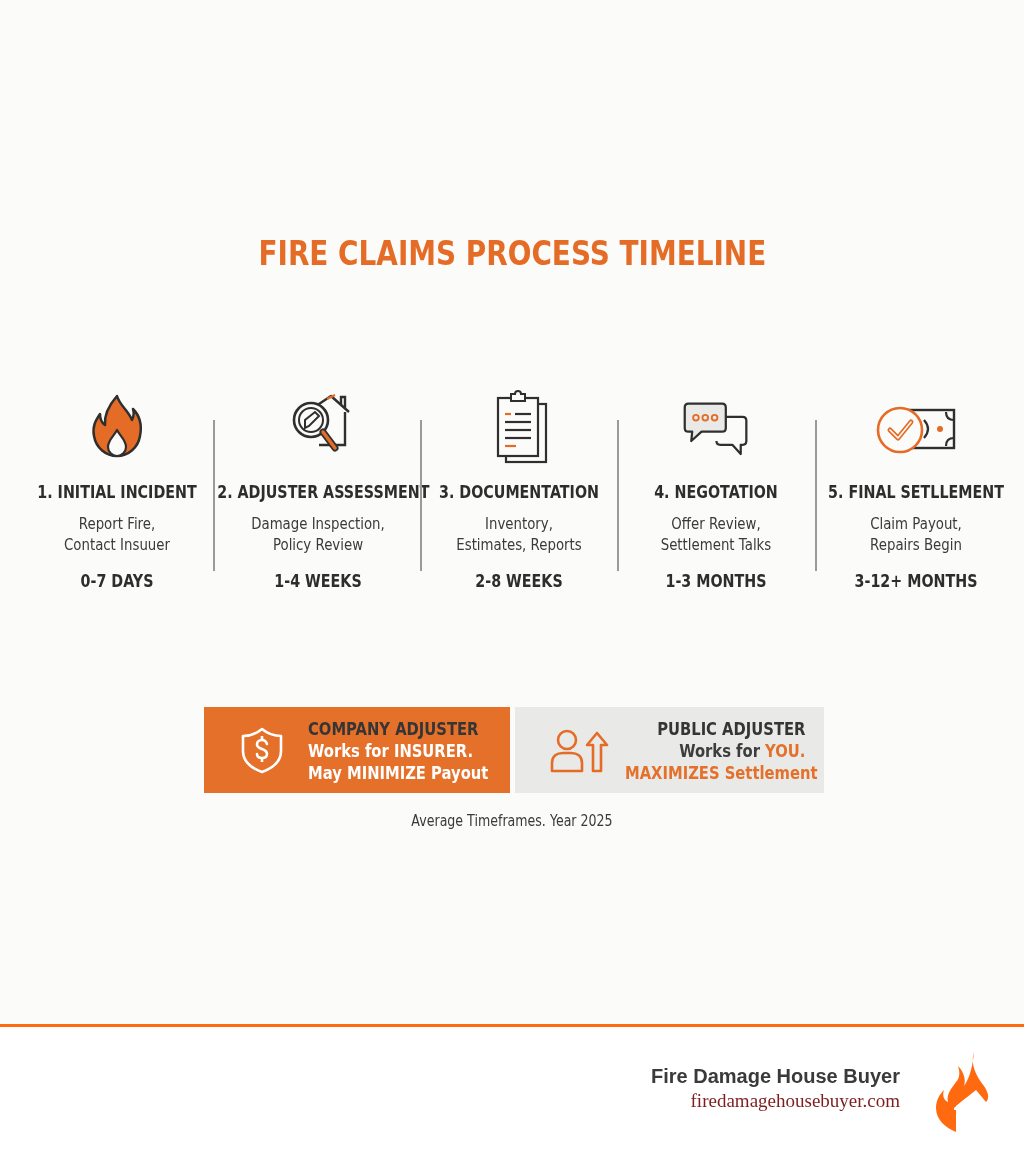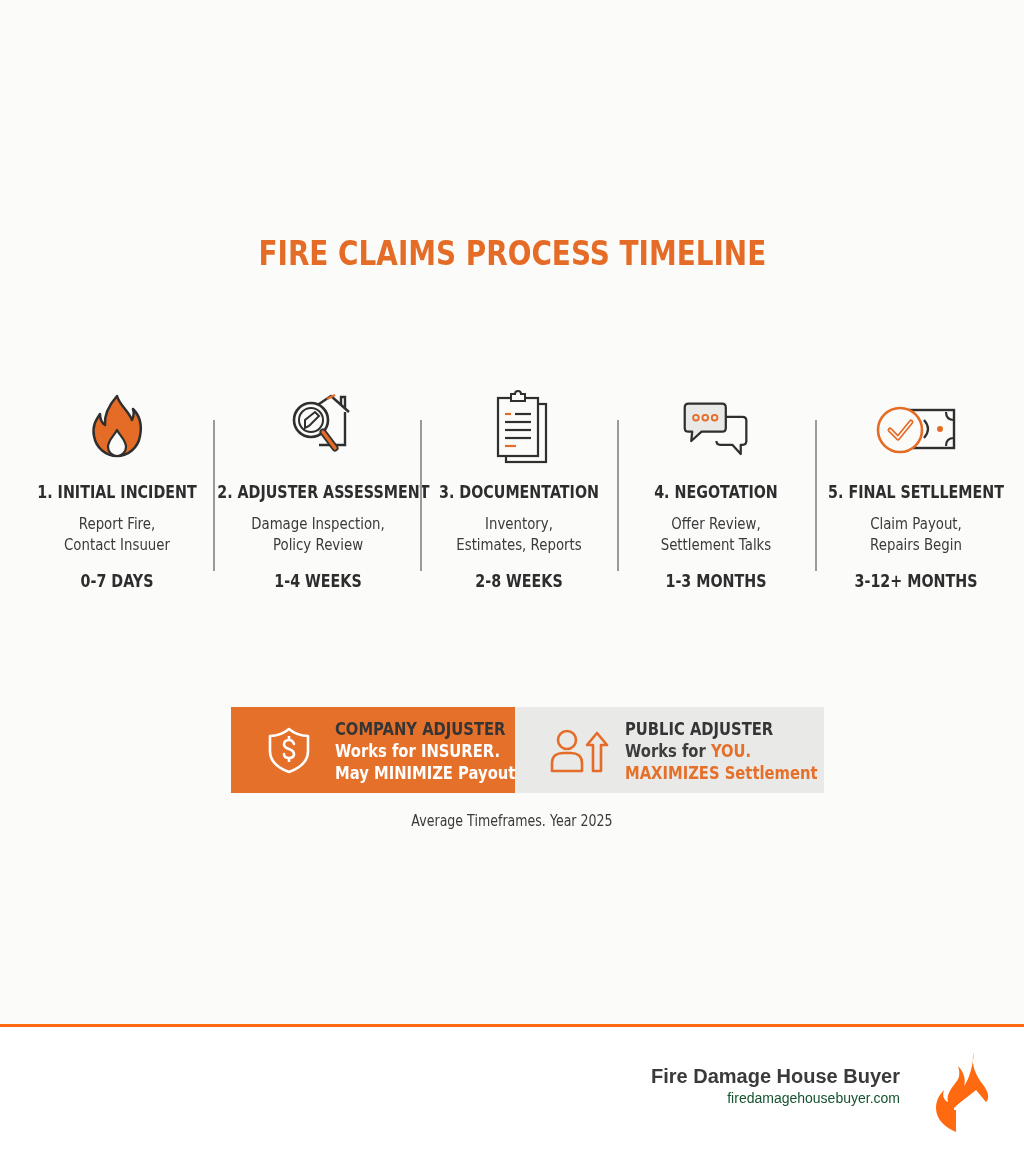--- a/index.html
+++ b/index.html
@@ -95,26 +95,26 @@
     }
     .adj-box {
       position: absolute;
       top: 0;
       height: 86px;
     }
     .adj-company {
       left: 0;
       width: 306px;
       background: #e4702a;
-      margin-left: 27px;
     }
     .adj-public {
       left: 311px;
       width: 309px;
       background: #e9e9e8;
+      text-align: right;
     }
     .adj-icon {
       position: absolute;
       top: 18px;
       width: 50px;
       height: 50px;
     }
     .adj-icon svg { width: 50px; height: 50px; display: block; }
     .adj-text {
       position: absolute;
@@ -174,23 +174,23 @@
       font-family: "Liberation Sans", sans-serif;
       font-weight: bold;
       font-size: 20px;
       color: #3a3a3a;
       white-space: nowrap;
     }
     .brand-url {
       position: absolute;
       top: 1090px;
       right: 124px;
-      font-family: Liberation Sans, sans-serif;
-      font-size: 14px;
-      color: #14532d;
+      font-family: Liberation Serif, serif;
+      font-size: 19px;
+      color: #7f1d1d;
       white-space: nowrap;
     }
     .brand-logo {
       position: absolute;
       top: 1050px;
       left: 930px;
       width: 62px;
       height: 85px;
     }
     .brand-logo svg { width: 62px; height: 85px; display: block; }

